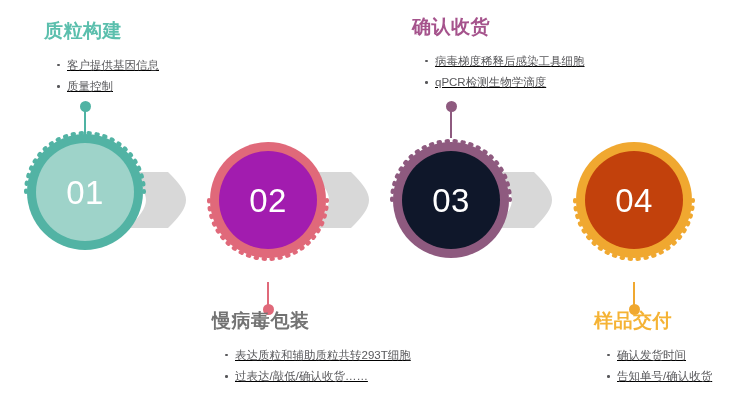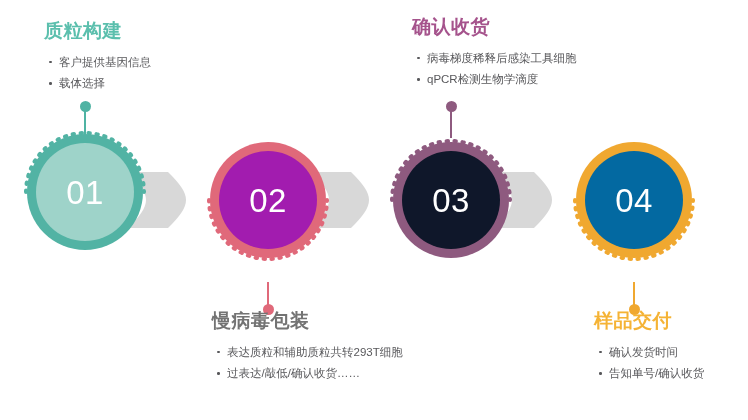--- a/index.html
+++ b/index.html
@@ -94,22 +94,23 @@
   .tb-title {
     font-size: 19px;
     font-weight: bold;
     line-height: 1.2;
     margin: 0 0 9px 0;
     letter-spacing: 0.5px;
     font-family: "Liberation Sans", "DejaVu Sans", sans-serif;
   }
   .tb-list {
     list-style: none;
-    margin: 4px;
+    margin: 12px;
     padding: 0;
+    text-decoration: underline;
   }
   .tb-list li {
     position: relative;
     padding-left: 11px;
     font-size: 11.5px;
     line-height: 1.85;
     color: #58585b;
     white-space: nowrap;
     font-family: "Liberation Sans", "DejaVu Sans", sans-serif;
   }
@@ -159,21 +160,21 @@
     </g>
   </svg>
 
   <div class="nodes-layer">
 
     <div class="node" id="node-1">
       <div class="textblock">
         <div class="tb-title" style="color:#5bbfad;">质粒构建</div>
         <ul class="tb-list">
           <li>客户提供基因信息</li>
-          <li>载体选择</li>
+          <li>质量控制</li>
         </ul>
       </div>
       <div class="stem-dot"></div>
       <div class="stem"></div>
       <div class="circle-wrap">
         <svg class="dash-arc" viewBox="0 0 134 134" xmlns="http://www.w3.org/2000/svg">
           <path d="M 8 67 A 59 59 0 0 1 126 67" fill="none" stroke="#52b3a4" stroke-width="4" stroke-linecap="round" stroke-dasharray="1.5 6.5"></path>
         </svg>
         <div class="circle-ring" style="background:#52b3a4;"></div>
         <div class="circle-inner" style="background:#9ed3c9;">
@@ -223,21 +224,21 @@
         </div>
       </div>
     </div>
 
     <div class="node" id="node-4">
       <div class="circle-wrap">
         <svg class="dash-arc" viewBox="0 0 134 134" xmlns="http://www.w3.org/2000/svg">
           <path d="M 8 67 A 59 59 0 0 0 126 67" fill="none" stroke="#f0a830" stroke-width="4" stroke-linecap="round" stroke-dasharray="1.5 6.5"></path>
         </svg>
         <div class="circle-ring" style="background:#f0a830;"></div>
-        <div class="circle-inner" style="background:#0369a1;">
+        <div class="circle-inner" style="background:#c2410c;">
           <span class="circle-num">04</span>
         </div>
       </div>
       <div class="stem"></div>
       <div class="stem-dot"></div>
       <div class="textblock">
         <div class="tb-title" style="color:#f5b335;">样品交付</div>
         <ul class="tb-list">
           <li>确认发货时间</li>
           <li>告知单号/确认收货</li>

